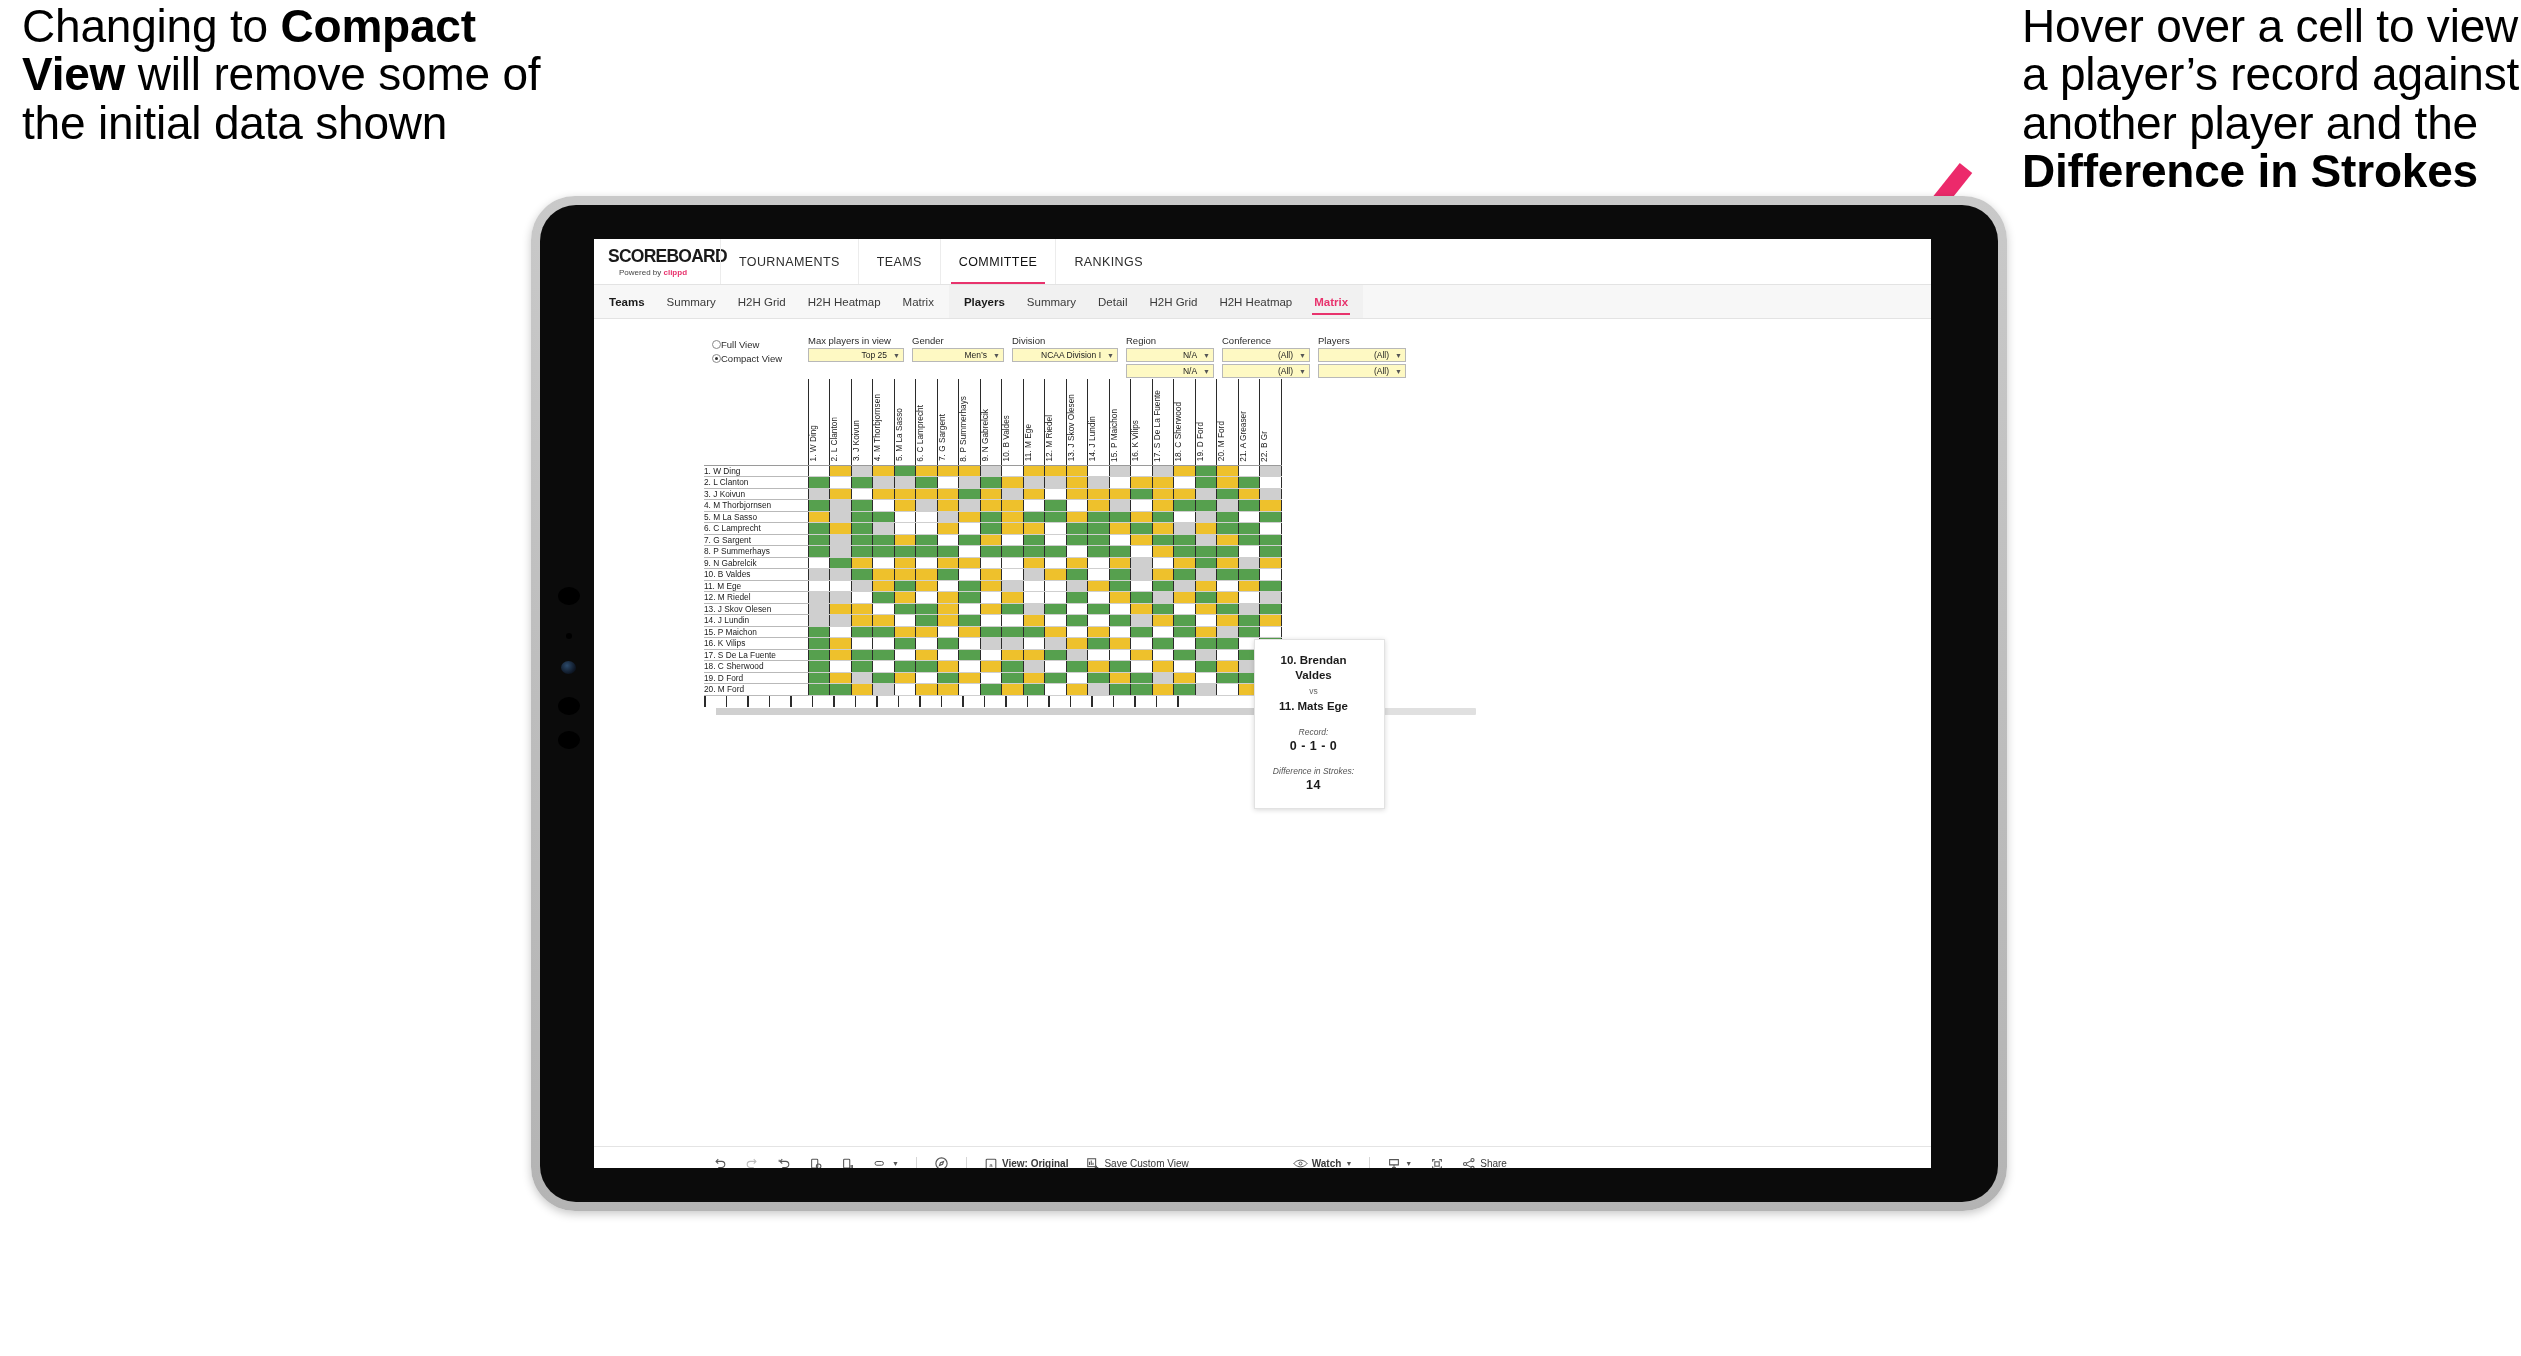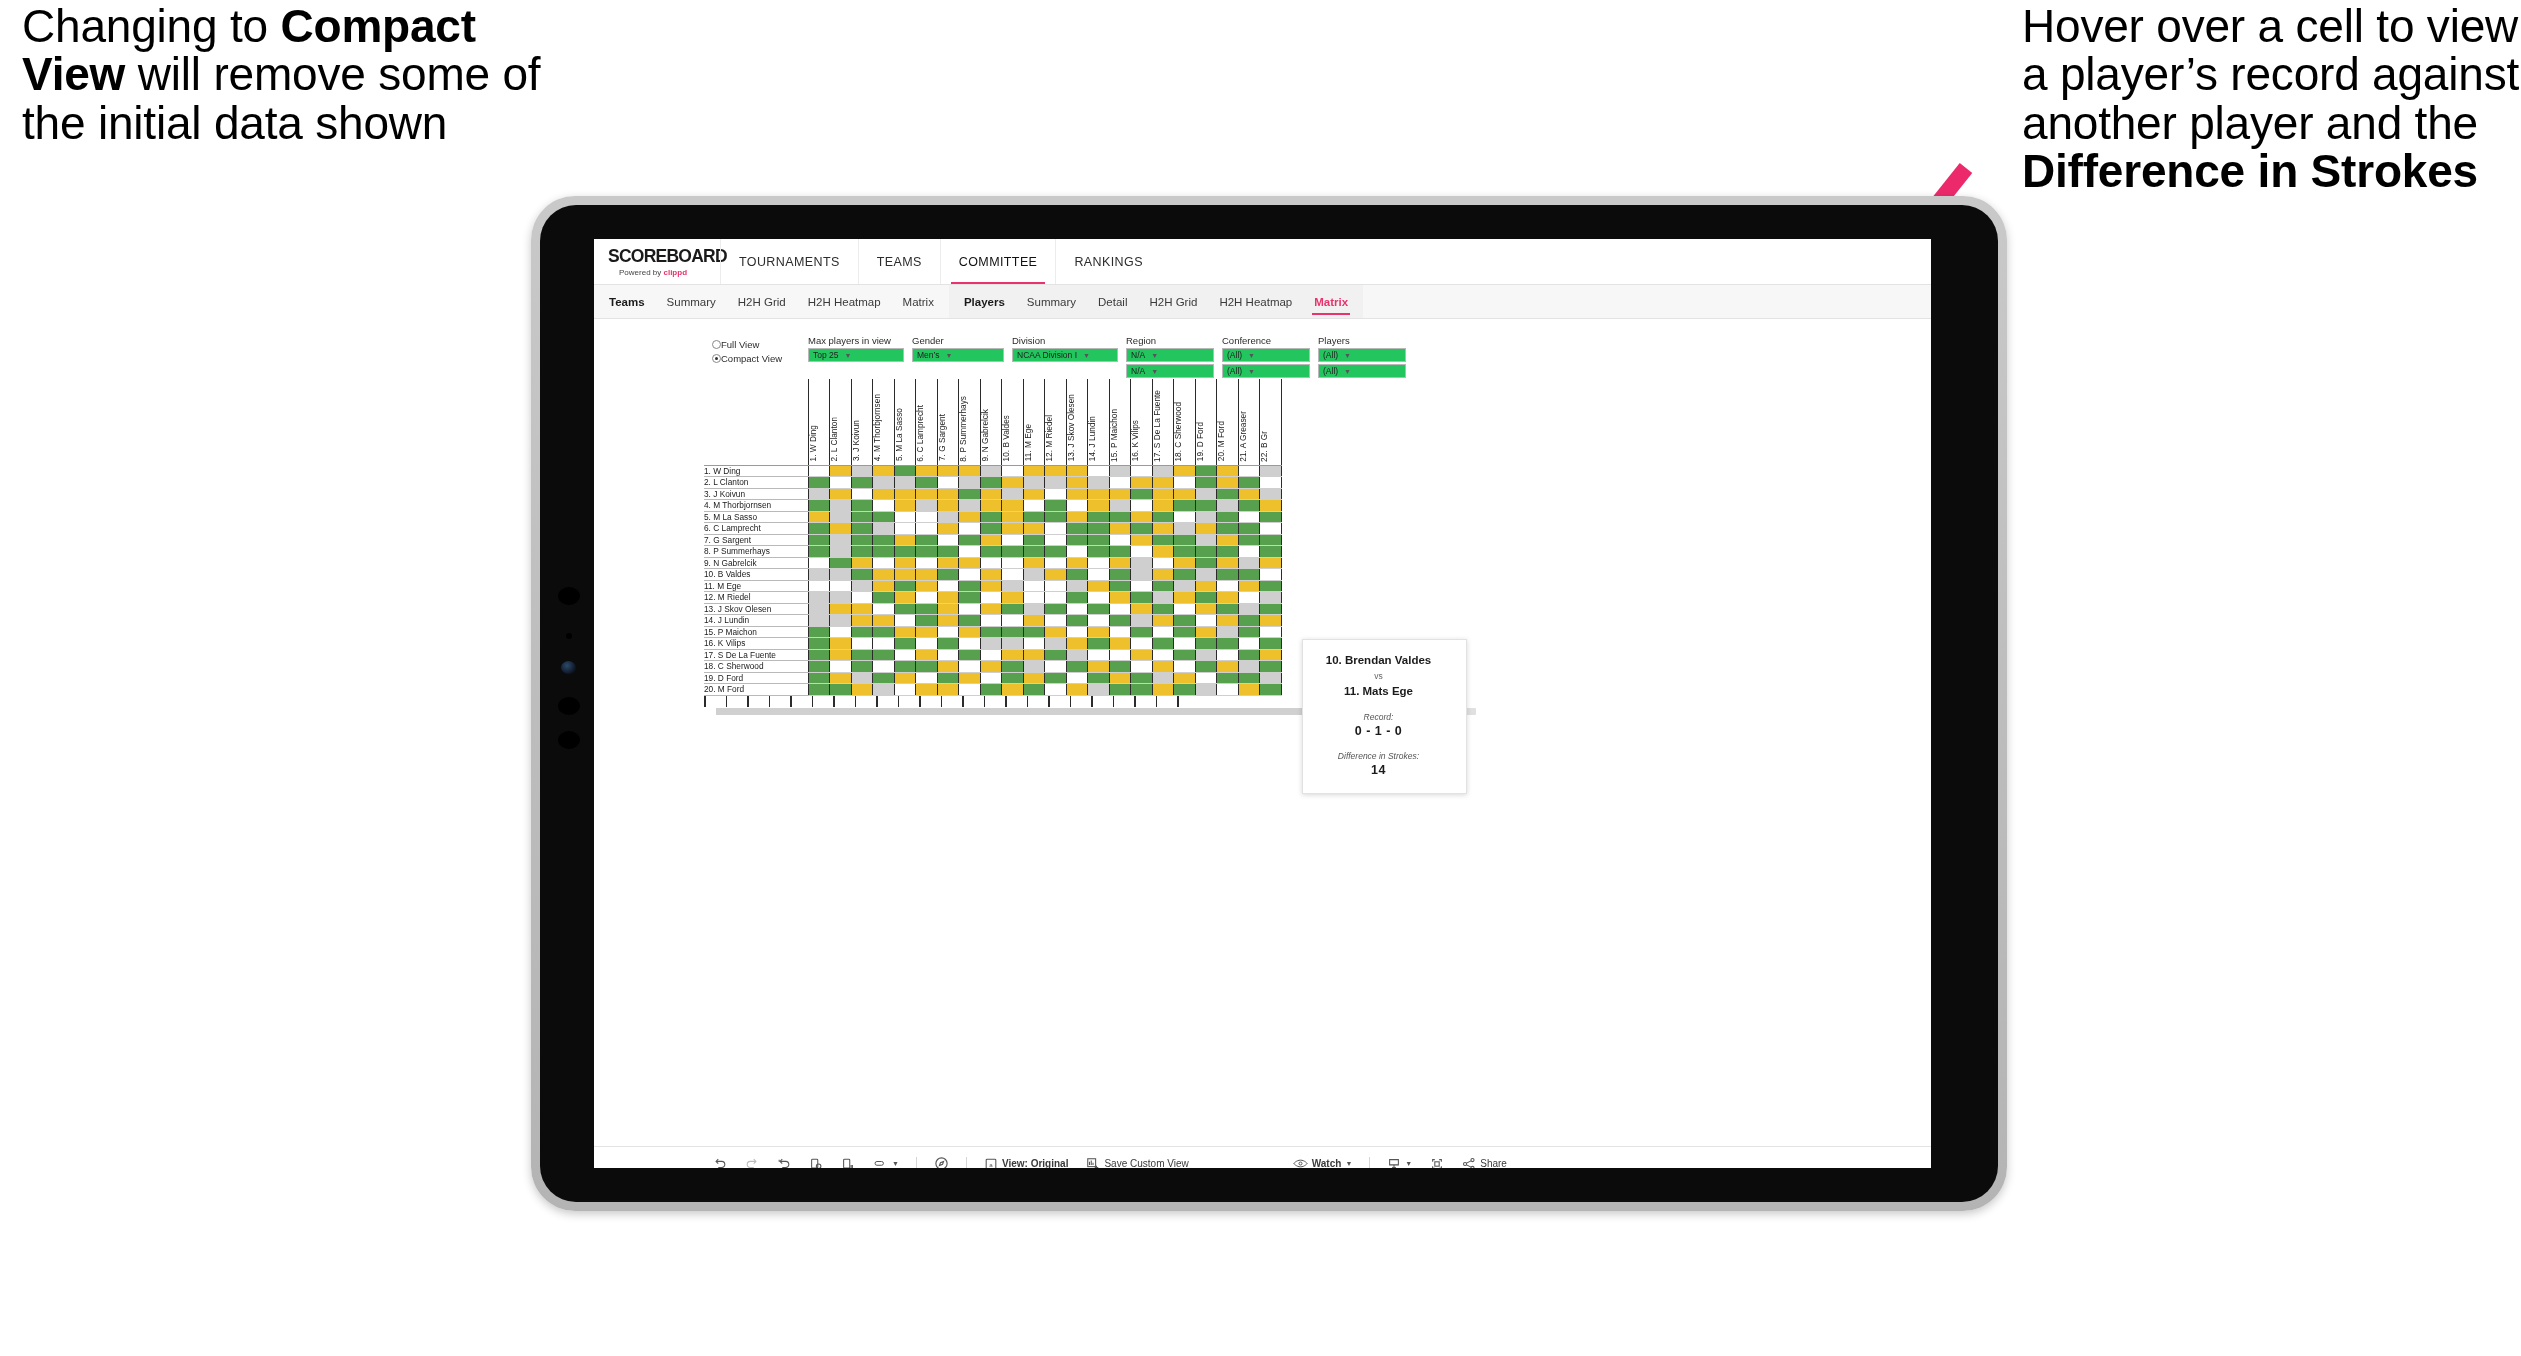--- a/index.html
+++ b/index.html
@@ -113,22 +113,22 @@
     width: 9px; height: 9px; border: 1px solid #8a8a8a; border-radius: 50%;
     background: #fff; position: relative; flex: none;
   }
   .radio.on::after {
     content:""; position: absolute; left: 2px; top: 2px; width: 3px; height: 3px;
     background: #333; border-radius: 50%;
   }
   .f-group { margin-right: 8px; }
   .f-label { font-size: 9.5px; color: #2b2b2b; margin-bottom: 2px; }
   .f-select {
-    height: 14px; border: 1px solid #b8b8b8; background: #22c55e;
-    display: flex; align-items: center; justify-content: flex-start;
+    height: 14px; border: 1px solid #b8b8b8; background: #fef9c3;
+    display: flex; align-items: center; justify-content: flex-end;
     padding: 0 3px 0 4px; font-size: 8.5px; color: #222; margin-bottom: 2px;
   }
   .f-select .caret { font-size: 7px; color: #555; margin-left: 6px; }
   .w1 { width: 96px; } .w2 { width: 92px; } .w3 { width: 106px; }
   .w4 { width: 88px; } .w5 { width: 88px; } .w6 { width: 88px; }
 
   
   #matrix-wrap { position: relative; padding-left: 110px; padding-top: 2px; }
   #matrix { border-collapse: collapse; table-layout: fixed; }
   #matrix td, #matrix th { padding: 0; }
@@ -173,22 +173,22 @@
   .tick { position: absolute; top: 0; width: 1.6px; height: 11px; background: #2b2b2b; }
 
   #scrollbar {
     margin-left: 122px; width: 760px; height: 7px;
     background: #e0e0e0; border-radius: 1px; position: relative;
   }
   #scrollthumb { position: absolute; left: 0; top: 0; height: 7px; width: 655px; background: #d0d0d0; }
 
   
   #tooltip {
-    position: absolute; left: 708px; top: 320px;
-    width: 165px; padding: 13px 18px 16px 6px;
+    position: absolute; left: 660px; top: 320px;
+    width: 131px; padding: 13px 18px 16px 6px;
     background: #fff; border: 1px solid #e2e2e2;
     box-shadow: 0 1px 5px rgba(0,0,0,0.16);
     text-align: center; z-index: 30;
   }
   .tt-name { font-size: 11.5px; font-weight: 700; color: #1b1b1b; line-height: 1.3; }
   .tt-vs { font-size: 8.5px; color: #666; margin: 3px 0; }
   .tt-gap { height: 13px; }
   .tt-lbl { font-size: 8.5px; color: #555; font-style: italic; }
   .tt-val { font-size: 12.5px; font-weight: 700; color: #1b1b1b; margin-top: 2px; letter-spacing: 0.5px; }
 

